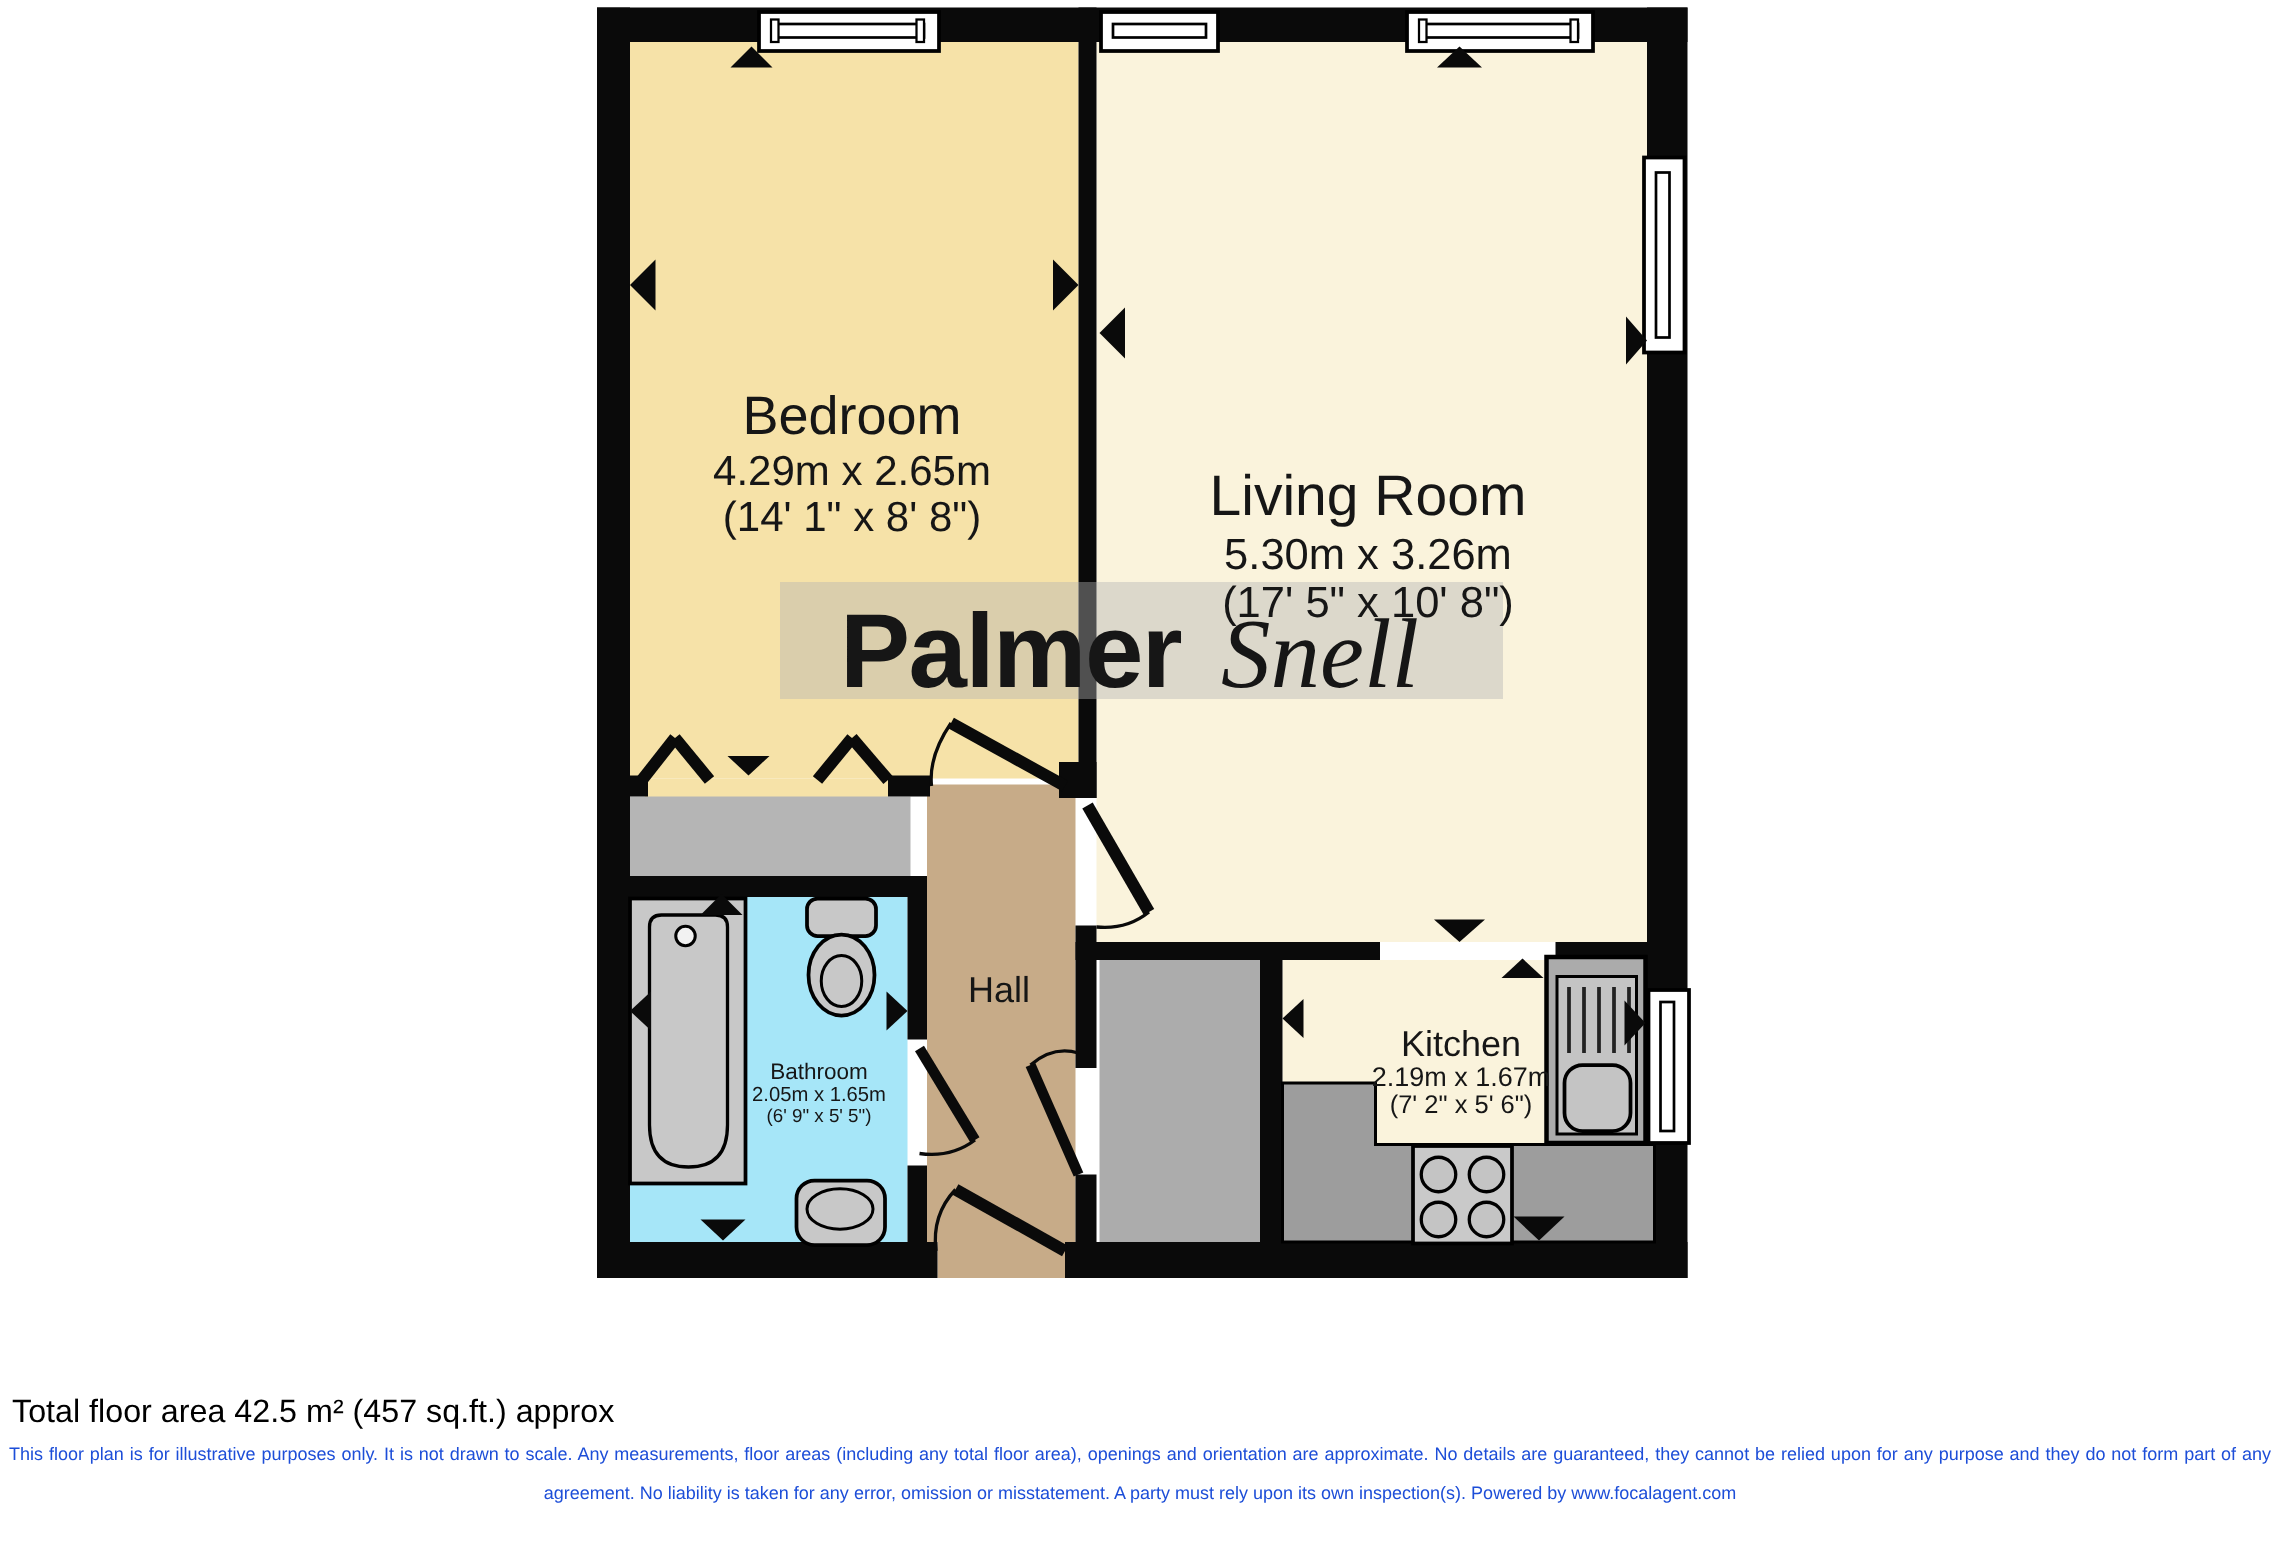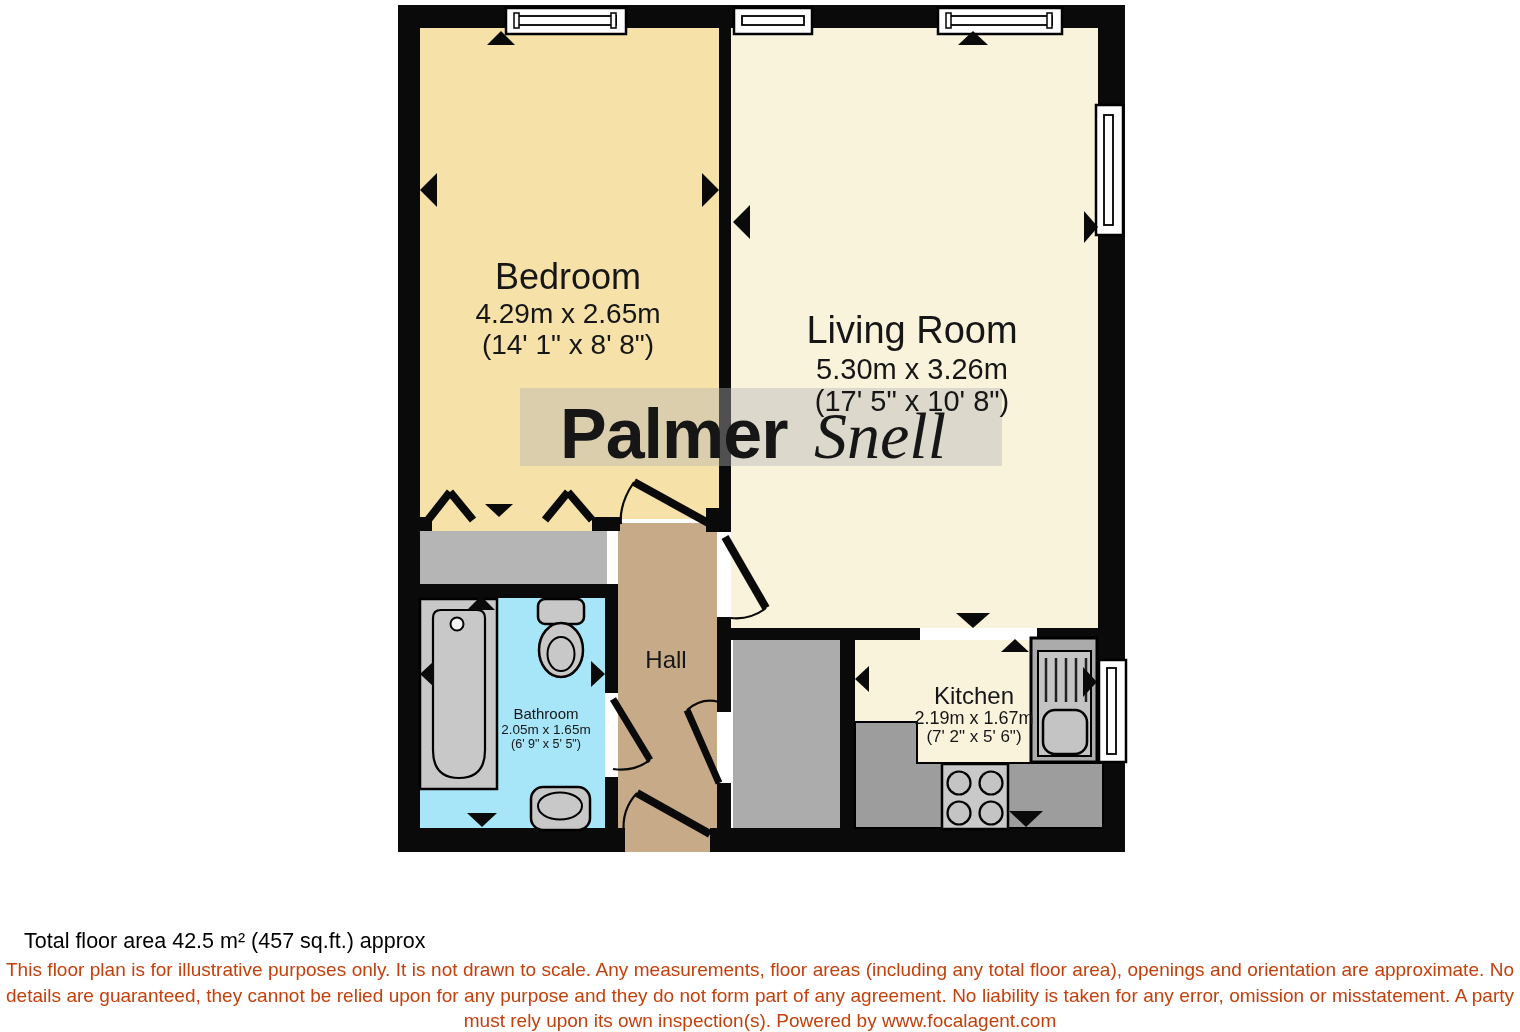--- a/index.html
+++ b/index.html
@@ -1,23 +1,23 @@
 <!DOCTYPE html>
 <html><head>
 <meta charset="utf-8">
 <style>
   html,body{margin:0;padding:0;background:#fff;}
   body{width:1520px;height:1032px;position:relative;overflow:hidden;
        font-family:"Liberation Sans",sans-serif;}
   .plan-wrap{position:absolute;top:0;left:0;width:1520px;height:920px;}
   svg text{font-family:"Liberation Sans",sans-serif;fill:#161616;}
   .footer{position:absolute;top:926px;left:0;width:1520px;color:#111;}
-  .footer-title{font-size:21.5px;line-height:30px;padding-left:24px;color:#000;}
-  .footer-disclaimer{font-size:19px;line-height:25.5px;padding:1px 6px 0 6px;
-       text-align:justify;text-align-last:center;color:#c2410c;}
+  .footer-title{font-size:21.5px;line-height:30px;padding-left:8px;color:#000;}
+  .footer-disclaimer{font-size:12px;line-height:25.5px;padding:1px 6px 0 6px;
+       text-align:justify;text-align-last:center;color:#1d4ed8;}
   .wm-palmer{font-weight:bold;letter-spacing:-1px;}
   .wm-snell{font-family:"Liberation Serif",serif;font-style:italic;}
 </style>
 </head>
 <body>
 
 <div class="plan-wrap">
 <svg width="1520" height="920" viewBox="0 0 1520 920" xmlns="http://www.w3.org/2000/svg">
 
   <g>

